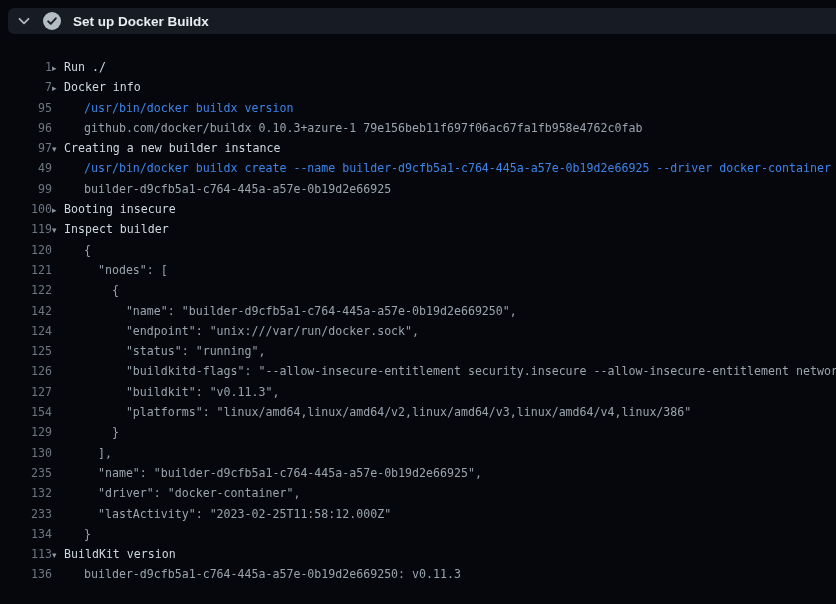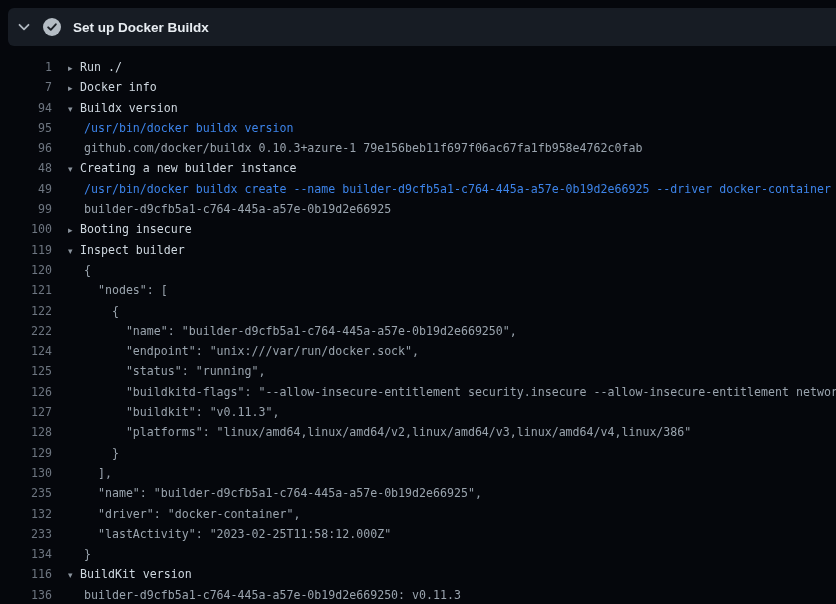--- a/index.html
+++ b/index.html
@@ -12,21 +12,21 @@
     height: 604px;
     overflow: hidden;
     position: relative;
     font-family: "DejaVu Sans Mono", "Liberation Mono", monospace;
   }
   .step-header {
     position: absolute;
     left: 8px;
     top: 8px;
     width: 828px;
-    height: 38px;
+    height: 26px;
     background: #171c24;
     border-radius: 6px 0 0 6px;
     display: flex;
     align-items: center;
     box-sizing: border-box;
     padding-left: 7px;
   }
   .chev {
     width: 18px;
     height: 18px;
@@ -68,21 +68,20 @@
   }
   .ln {
     flex: 0 0 52px;
     width: 52px;
     text-align: right;
     color: #6e7681;
     text-decoration: none;
     cursor: pointer;
   }
   .grp {
-    margin-left: 16px;
     cursor: pointer;
     white-space: pre;
   }
   .tri {
     color: #8b949e;
     font-family: "DejaVu Sans", sans-serif;
     font-size: 9px;
     display: inline-block;
     width: 12px;
   }
@@ -110,38 +109,37 @@
       <circle cx="8" cy="8" r="8" fill="#b4bcc4"></circle>
       <path d="M4.6 8.3 L6.9 10.5 L11.4 5.6" stroke="#1a1f26" stroke-width="1.7" fill="none" stroke-linecap="round" stroke-linejoin="round"></path>
     </svg>
   </span>
   <span class="step-title">Set up Docker Buildx</span>
 </div>
 
 <div class="log">
     <div class="row"><a class="ln">1</a><span class="grp"><span class="tri">▸</span><span class="gtitle">Run ./</span></span></div>
     <div class="row"><a class="ln">7</a><span class="grp"><span class="tri">▸</span><span class="gtitle">Docker info</span></span></div>
-    <div class="row"><a class="ln">94</a><span class="grp"><span class="tri">▾</span><span class="gtitle">Buildx version</span></span></div>
     <div class="row"><a class="ln">95</a><span class="txt command">/usr/bin/docker buildx version</span></div>
     <div class="row"><a class="ln">96</a><span class="txt output">github.com/docker/buildx 0.10.3+azure-1 79e156beb11f697f06ac67fa1fb958e4762c0fab</span></div>
-    <div class="row"><a class="ln">48</a><span class="grp"><span class="tri">▾</span><span class="gtitle">Creating a new builder instance</span></span></div>
+    <div class="row"><a class="ln">97</a><span class="grp"><span class="tri">▾</span><span class="gtitle">Creating a new builder instance</span></span></div>
     <div class="row"><a class="ln">49</a><span class="txt command">/usr/bin/docker buildx create --name builder-d9cfb5a1-c764-445a-a57e-0b19d2e66925 --driver docker-container</span></div>
     <div class="row"><a class="ln">99</a><span class="txt output">builder-d9cfb5a1-c764-445a-a57e-0b19d2e66925</span></div>
     <div class="row"><a class="ln">100</a><span class="grp"><span class="tri">▸</span><span class="gtitle">Booting insecure</span></span></div>
     <div class="row"><a class="ln">119</a><span class="grp"><span class="tri">▾</span><span class="gtitle">Inspect builder</span></span></div>
     <div class="row"><a class="ln">120</a><span class="txt output">{</span></div>
     <div class="row"><a class="ln">121</a><span class="txt output">  "nodes": [</span></div>
     <div class="row"><a class="ln">122</a><span class="txt output">    {</span></div>
-    <div class="row"><a class="ln">222</a><span class="txt output">      "name": "builder-d9cfb5a1-c764-445a-a57e-0b19d2e669250",</span></div>
+    <div class="row"><a class="ln">142</a><span class="txt output">      "name": "builder-d9cfb5a1-c764-445a-a57e-0b19d2e669250",</span></div>
     <div class="row"><a class="ln">124</a><span class="txt output">      "endpoint": "unix:///var/run/docker.sock",</span></div>
     <div class="row"><a class="ln">125</a><span class="txt output">      "status": "running",</span></div>
     <div class="row"><a class="ln">126</a><span class="txt output">      "buildkitd-flags": "--allow-insecure-entitlement security.insecure --allow-insecure-entitlement network.host",</span></div>
     <div class="row"><a class="ln">127</a><span class="txt output">      "buildkit": "v0.11.3",</span></div>
-    <div class="row"><a class="ln">128</a><span class="txt output">      "platforms": "linux/amd64,linux/amd64/v2,linux/amd64/v3,linux/amd64/v4,linux/386"</span></div>
+    <div class="row"><a class="ln">154</a><span class="txt output">      "platforms": "linux/amd64,linux/amd64/v2,linux/amd64/v3,linux/amd64/v4,linux/386"</span></div>
     <div class="row"><a class="ln">129</a><span class="txt output">    }</span></div>
     <div class="row"><a class="ln">130</a><span class="txt output">  ],</span></div>
     <div class="row"><a class="ln">235</a><span class="txt output">  "name": "builder-d9cfb5a1-c764-445a-a57e-0b19d2e66925",</span></div>
     <div class="row"><a class="ln">132</a><span class="txt output">  "driver": "docker-container",</span></div>
     <div class="row"><a class="ln">233</a><span class="txt output">  "lastActivity": "2023-02-25T11:58:12.000Z"</span></div>
     <div class="row"><a class="ln">134</a><span class="txt output">}</span></div>
-    <div class="row"><a class="ln">116</a><span class="grp"><span class="tri">▾</span><span class="gtitle">BuildKit version</span></span></div>
+    <div class="row"><a class="ln">113</a><span class="grp"><span class="tri">▾</span><span class="gtitle">BuildKit version</span></span></div>
     <div class="row"><a class="ln">136</a><span class="txt output">builder-d9cfb5a1-c764-445a-a57e-0b19d2e669250: v0.11.3</span></div>
   </div>
 
 </body></html>

